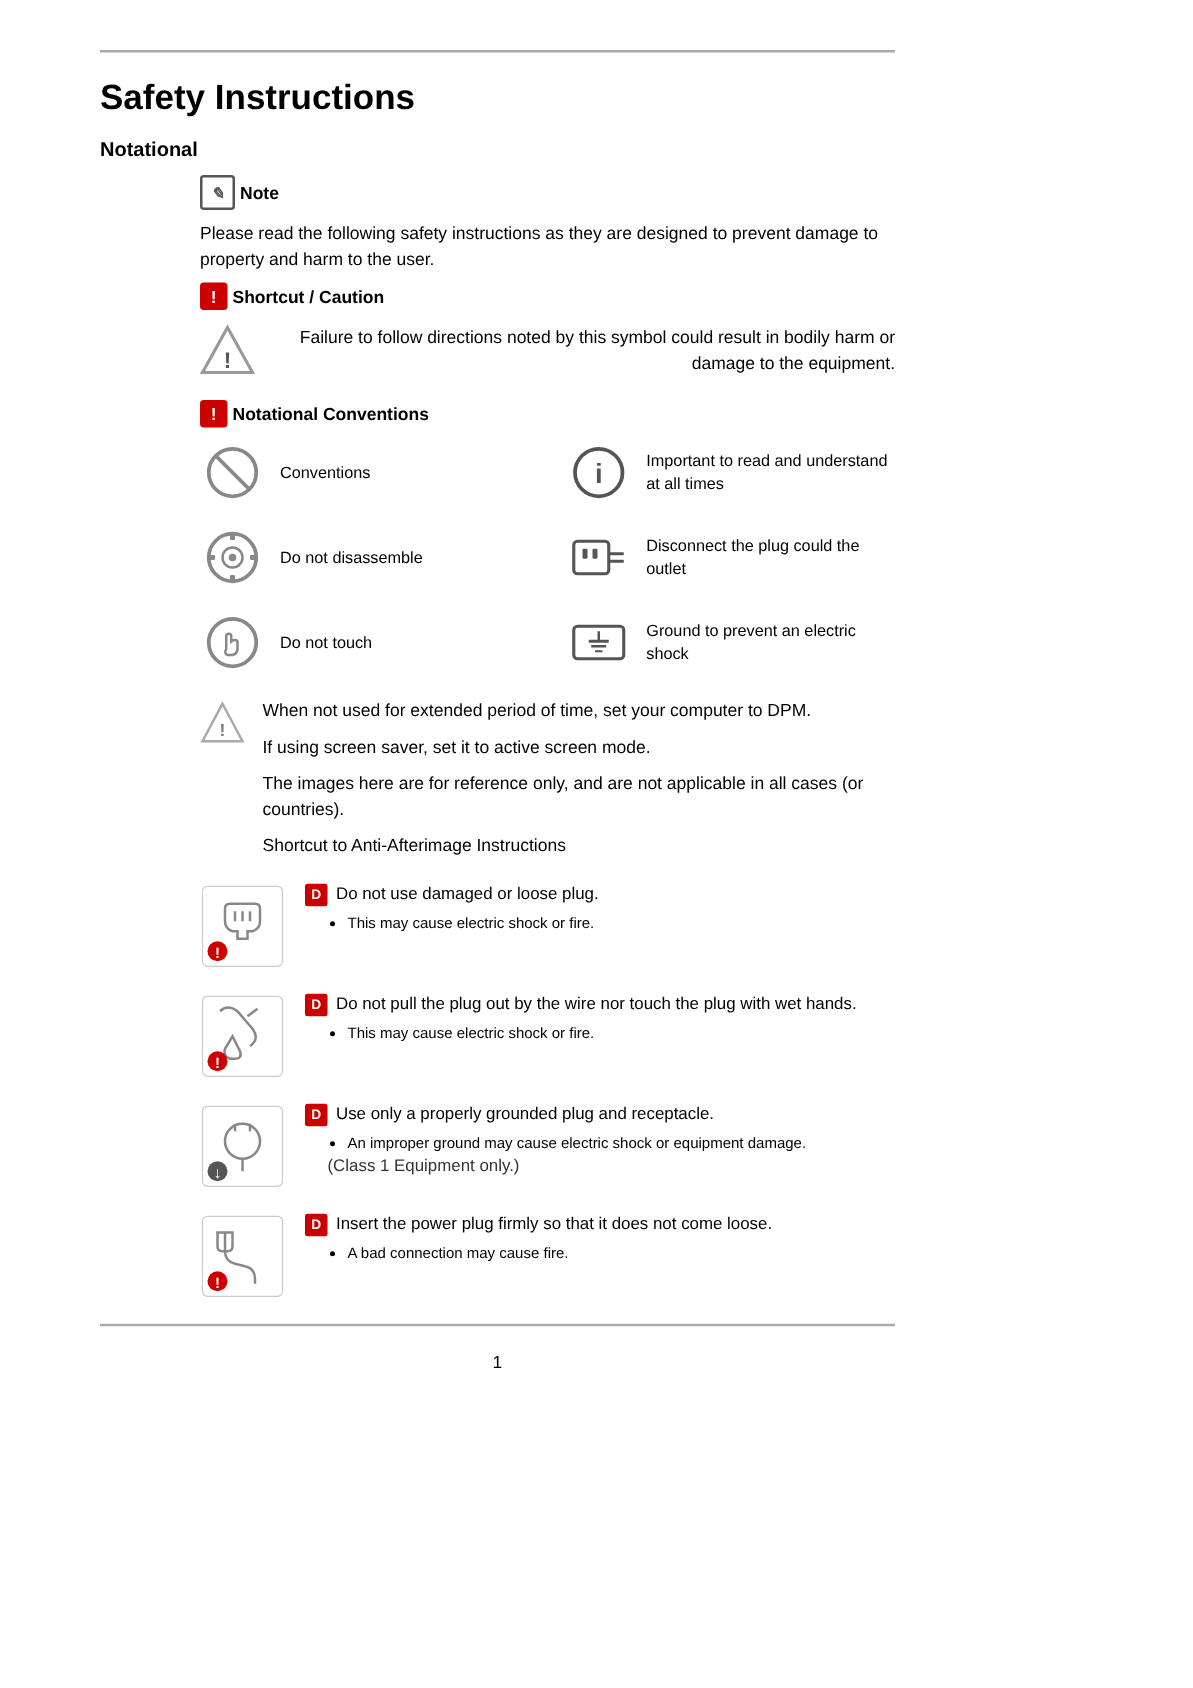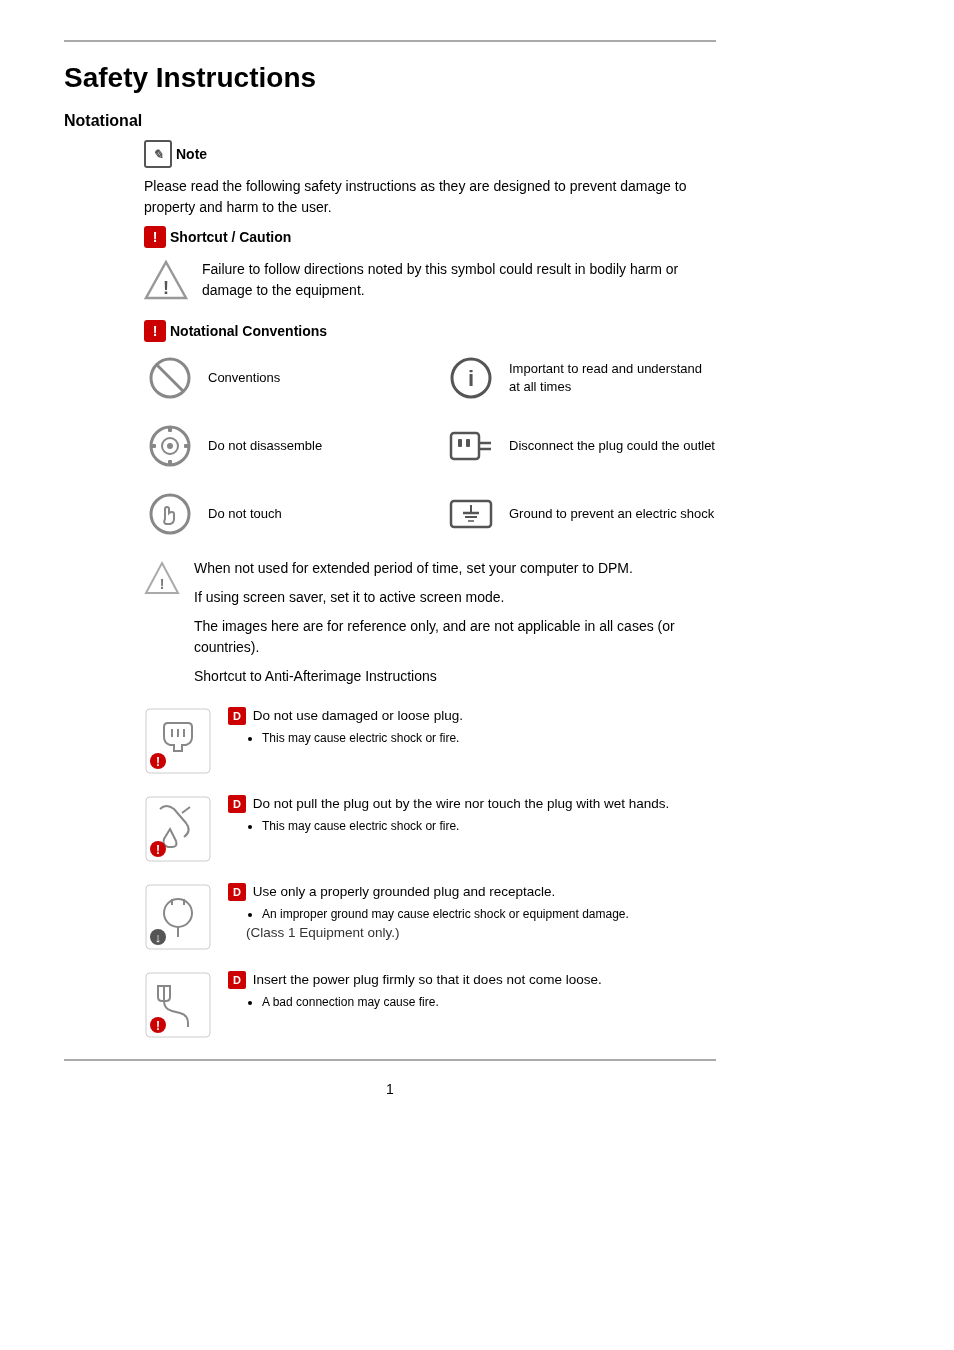--- a/index.html
+++ b/index.html
@@ -8,21 +8,21 @@
       font-size: 14px;
       color: #000;
       background: #fff;
       width: 954px;
       min-height: 1350px;
       padding: 0;
     }
     .page {
       width: 776px;
       min-height: 1350px;
-      padding: 40px 60px 40px 64px;
+      padding: 40px 60px 40px 80px;
       position: relative;
     }
     .top-border {
       border-top: 2px solid #aaa;
       margin-bottom: 20px;
     }
     .bottom-border {
       border-top: 2px solid #aaa;
       margin-top: 20px;
     }
@@ -92,20 +92,21 @@
       margin-bottom: 10px;
     }
     .triangle-row {
       display: flex;
       align-items: center;
       margin: 10px 0 18px 0;
     }
     .triangle-text {
       font-size: 14px;
       line-height: 1.5;
+      text-align: right;
     }
     
     .conventions-grid {
       display: grid;
       grid-template-columns: 1fr 1fr;
       gap: 16px 30px;
       margin: 10px 0 18px 0;
     }
     .convention-item {
       display: flex;

